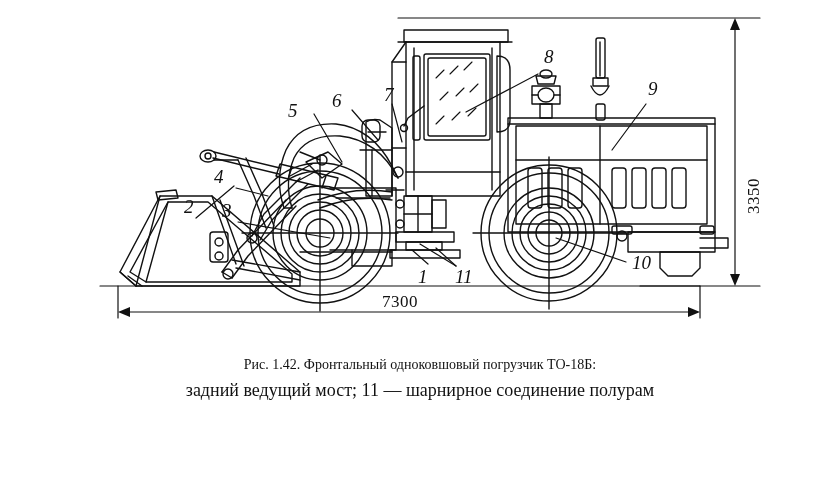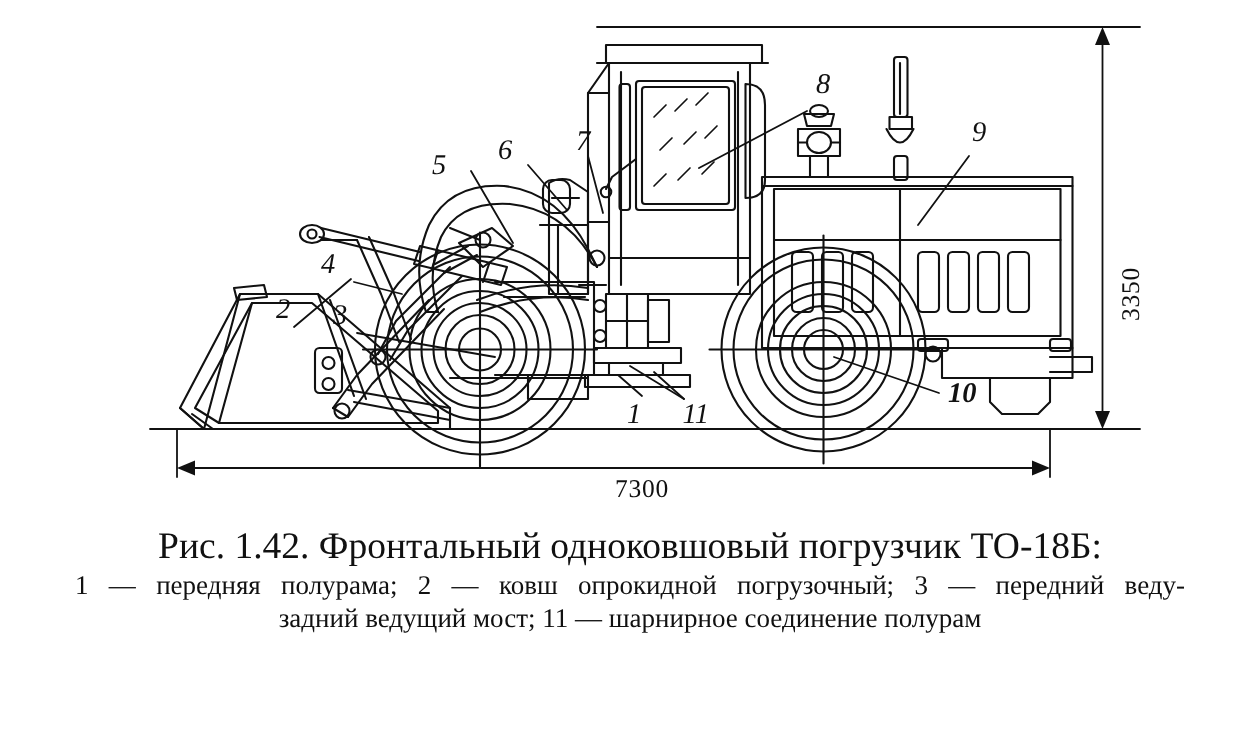--- a/index.html
+++ b/index.html
@@ -55,21 +55,21 @@
 
   
   #caption {
     position: absolute;
     left: 0;
     top: 352px;
     width: 840px;
     text-align: center;
   }
   #fig-title {
-    font-size: 25px;
+    font-size: 14px;
     line-height: 26px;
     margin: 0 0 2px 0;
     white-space: nowrap;
   }
   #fig-legend {
     font-size: 18px;
     line-height: 21.5px;
     margin: 0 auto;
     width: 740px;
     text-align: justify;
@@ -329,36 +329,35 @@
         <line x1="538" y1="74" x2="466" y2="112"></line>
         <line x1="646" y1="104" x2="612" y2="150"></line>
         <line x1="428" y1="264" x2="412" y2="250"></line>
         <line x1="456" y1="266" x2="436" y2="248"></line>
         <line x1="456" y1="266" x2="420" y2="244"></line>
         <line x1="626" y1="262" x2="556" y2="238"></line>
       </g>
     </svg>
 
     <div class="dim-label vertical" style="left:744px; top:214px;">3350</div>
-    <div class="dim-label" style="left:382px; top:316px;margin-left:28px;">7300</div>
+    <div class="dim-label" style="left:382px; top:292px;">7300</div>
 
     <div class="callout" style="left:184px; top:196px;">2</div>
     <div class="callout" style="left:222px; top:200px;">3</div>
     <div class="callout" style="left:214px; top:166px;">4</div>
     <div class="callout" style="left:288px; top:100px;">5</div>
     <div class="callout" style="left:332px; top:90px;">6</div>
     <div class="callout" style="left:384px; top:84px;">7</div>
     <div class="callout" style="left:544px; top:46px;">8</div>
     <div class="callout" style="left:648px; top:78px;">9</div>
     <div class="callout" style="left:418px; top:266px;">1</div>
     <div class="callout" style="left:455px; top:266px;font-style:italic;">11</div>
-    <div class="callout" style="left:632px; top:252px;font-weight:bold;">10</div>
+    <div class="callout" style="left:632px; top:252px;">10</div>
   </div>
 
   <div id="caption">
     <div id="fig-title">Рис. 1.42. Фронтальный одноковшовый погрузчик ТО-18Б:</div>
     <div id="fig-legend">
-      <span class="legend-line just">1 — передняя полурама; 2 — ковш опрокидной погрузочный; 3 — передний веду-</span>
       <span class="legend-line">задний ведущий мост; 11 — шарнирное соединение полурам</span>
     </div>
   </div>
 
 </div>
 
 </body></html>

